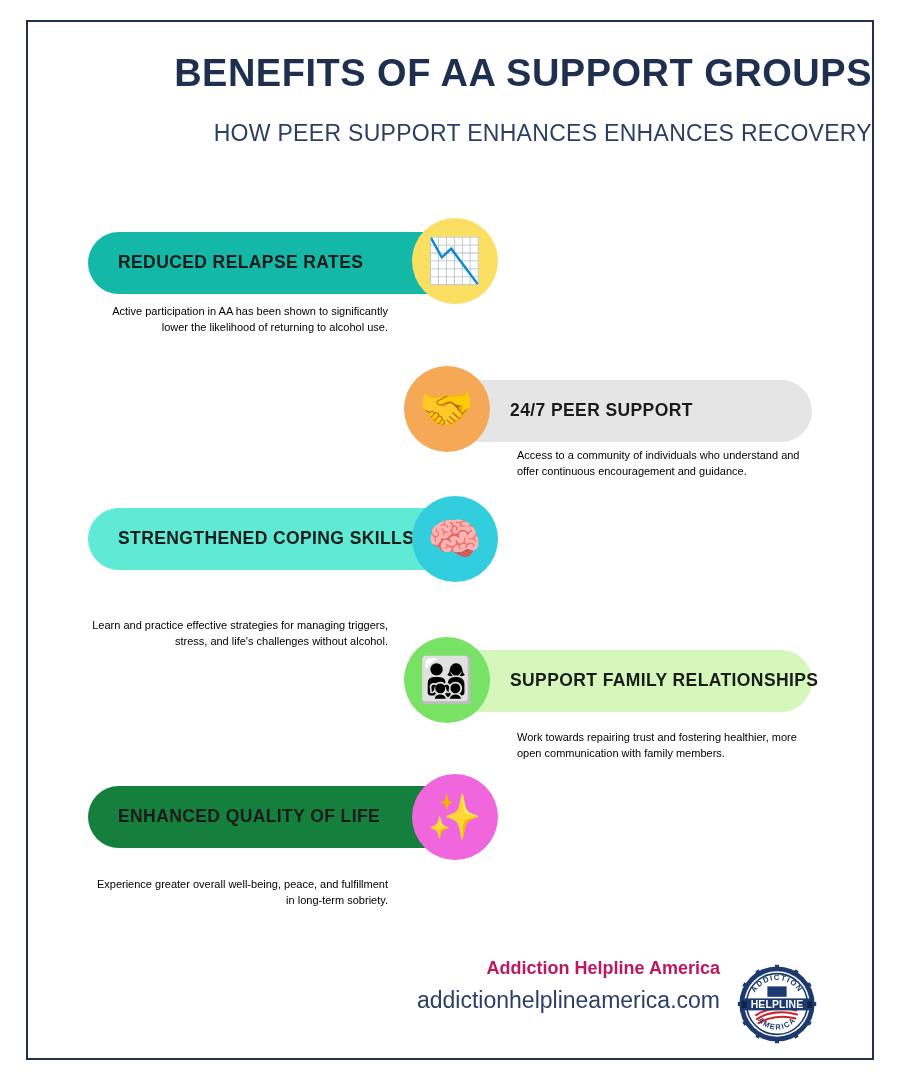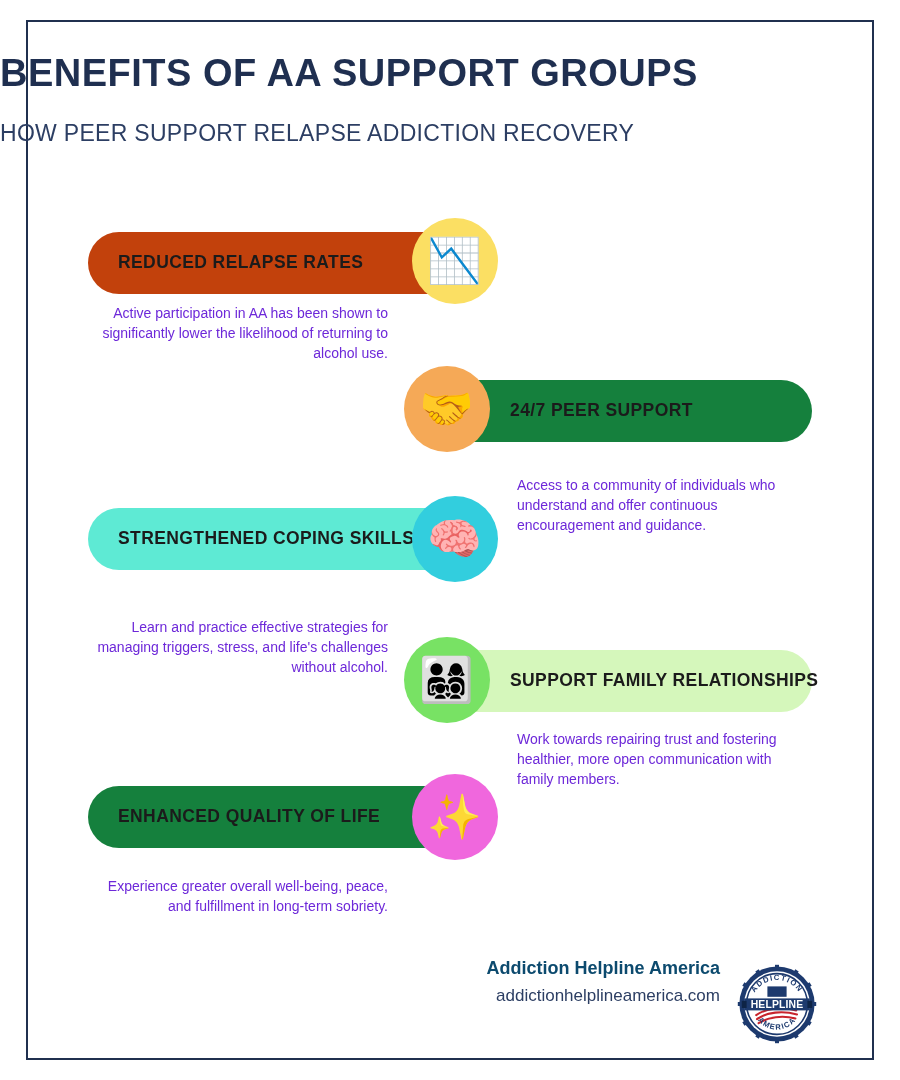--- a/index.html
+++ b/index.html
@@ -33,21 +33,21 @@
     box-sizing: border-box;
     pointer-events: none;
   }
 
   
   #header {
     position: absolute;
     left: 0;
     top: 52px;
     width: 872px;
-    text-align: left;
+    text-align: right;
   }
   #title {
     font-size: 38px;
     font-weight: bold;
     letter-spacing: 0.5px;
     color: #1f2f50;
     line-height: 1.15;
     margin: 0;
   }
   #subtitle {
@@ -100,23 +100,23 @@
   .circle.right-row { left: 404px; }
 
   .emoji {
     font-size: 44px;
     line-height: 1;
     user-select: none;
   }
 
   .desc {
     position: absolute;
-    font-size: 14px;
+    font-size: 11px;
     line-height: 1.42;
-    color: #6d28d9;
+    color: #000000;
     width: 300px;
   }
   .desc.left-align-right {
     left: 86px;
     width: 302px;
     text-align: right;
   }
   .desc.right-align-left {
     left: 517px;
     width: 285px;
@@ -133,26 +133,26 @@
   }
   #footer-text {
     position: absolute;
     right: 180px;
     top: 0;
     text-align: right;
   }
   #brand-name {
     font-size: 18px;
     font-weight: bold;
-    color: #0c4a6e;
+    color: #be185d;
     line-height: 1.45;
     margin: 0;
   }
   #brand-url {
-    font-size: 17px;
+    font-size: 23px;
     font-weight: 400;
     color: #2c3e63;
     line-height: 1.45;
     margin: 3px 0 0 0;
   }
 
   
   #logo {
     position: absolute;
     left: 737px;
@@ -163,41 +163,41 @@
 </style>
 </head>
 <body>
 
 <div id="poster">
 
   <div id="frame"></div>
 
   <div id="header">
     <h1 id="title">BENEFITS OF AA SUPPORT GROUPS</h1>
-    <h2 id="subtitle">HOW PEER SUPPORT RELAPSE ADDICTION RECOVERY</h2>
+    <h2 id="subtitle">HOW PEER SUPPORT ENHANCES ENHANCES RECOVERY</h2>
   </div>
 
   <div class="row" style="top:232px;">
-    <div class="pill left" style="top:0; background:#c2410c;">
+    <div class="pill left" style="top:0; background:#14b8a6;">
       <span class="pill-label">REDUCED RELAPSE RATES</span>
     </div>
     <div class="circle left-row" style="top:-14px; background:#fbdf63;">
       <span class="emoji">📉</span>
     </div>
     <div class="desc left-align-right" style="top:72px;">Active participation in AA has been shown to significantly lower the likelihood of returning to alcohol use.</div>
   </div>
 
   <div class="row" style="top:380px;">
-    <div class="pill right" style="top:0; background:#15803d;">
+    <div class="pill right" style="top:0; background:#e5e5e5;">
       <span class="pill-label">24/7 PEER SUPPORT</span>
     </div>
     <div class="circle right-row" style="top:-14px; background:#f5a957;">
       <span class="emoji">🤝</span>
     </div>
-    <div class="desc right-align-left" style="top:68px;margin-top:28px;">Access to a community of individuals who understand and offer continuous encouragement and guidance.</div>
+    <div class="desc right-align-left" style="top:68px;">Access to a community of individuals who understand and offer continuous encouragement and guidance.</div>
   </div>
 
   <div class="row" style="top:508px;">
     <div class="pill left" style="top:0; background:#5eead4;">
       <span class="pill-label">STRENGTHENED COPING SKILLS</span>
     </div>
     <div class="circle left-row" style="top:-12px; background:#32cede;">
       <span class="emoji">🧠</span>
     </div>
     <div class="desc left-align-right" style="top:82px;margin-top:28px;">Learn and practice effective strategies for managing triggers, stress, and life's challenges without alcohol.</div>

